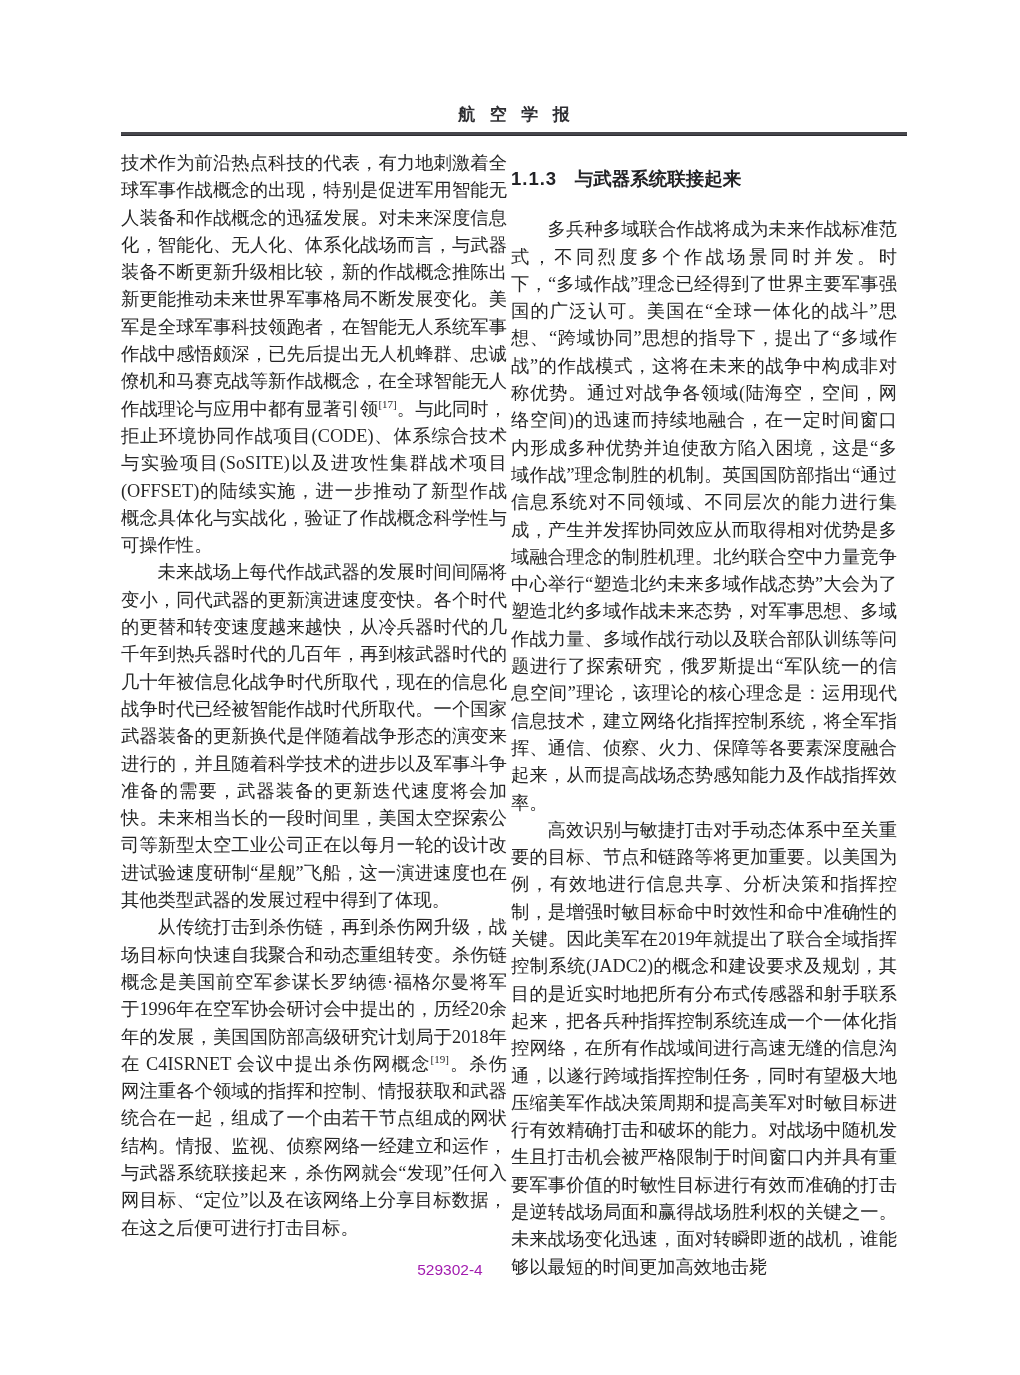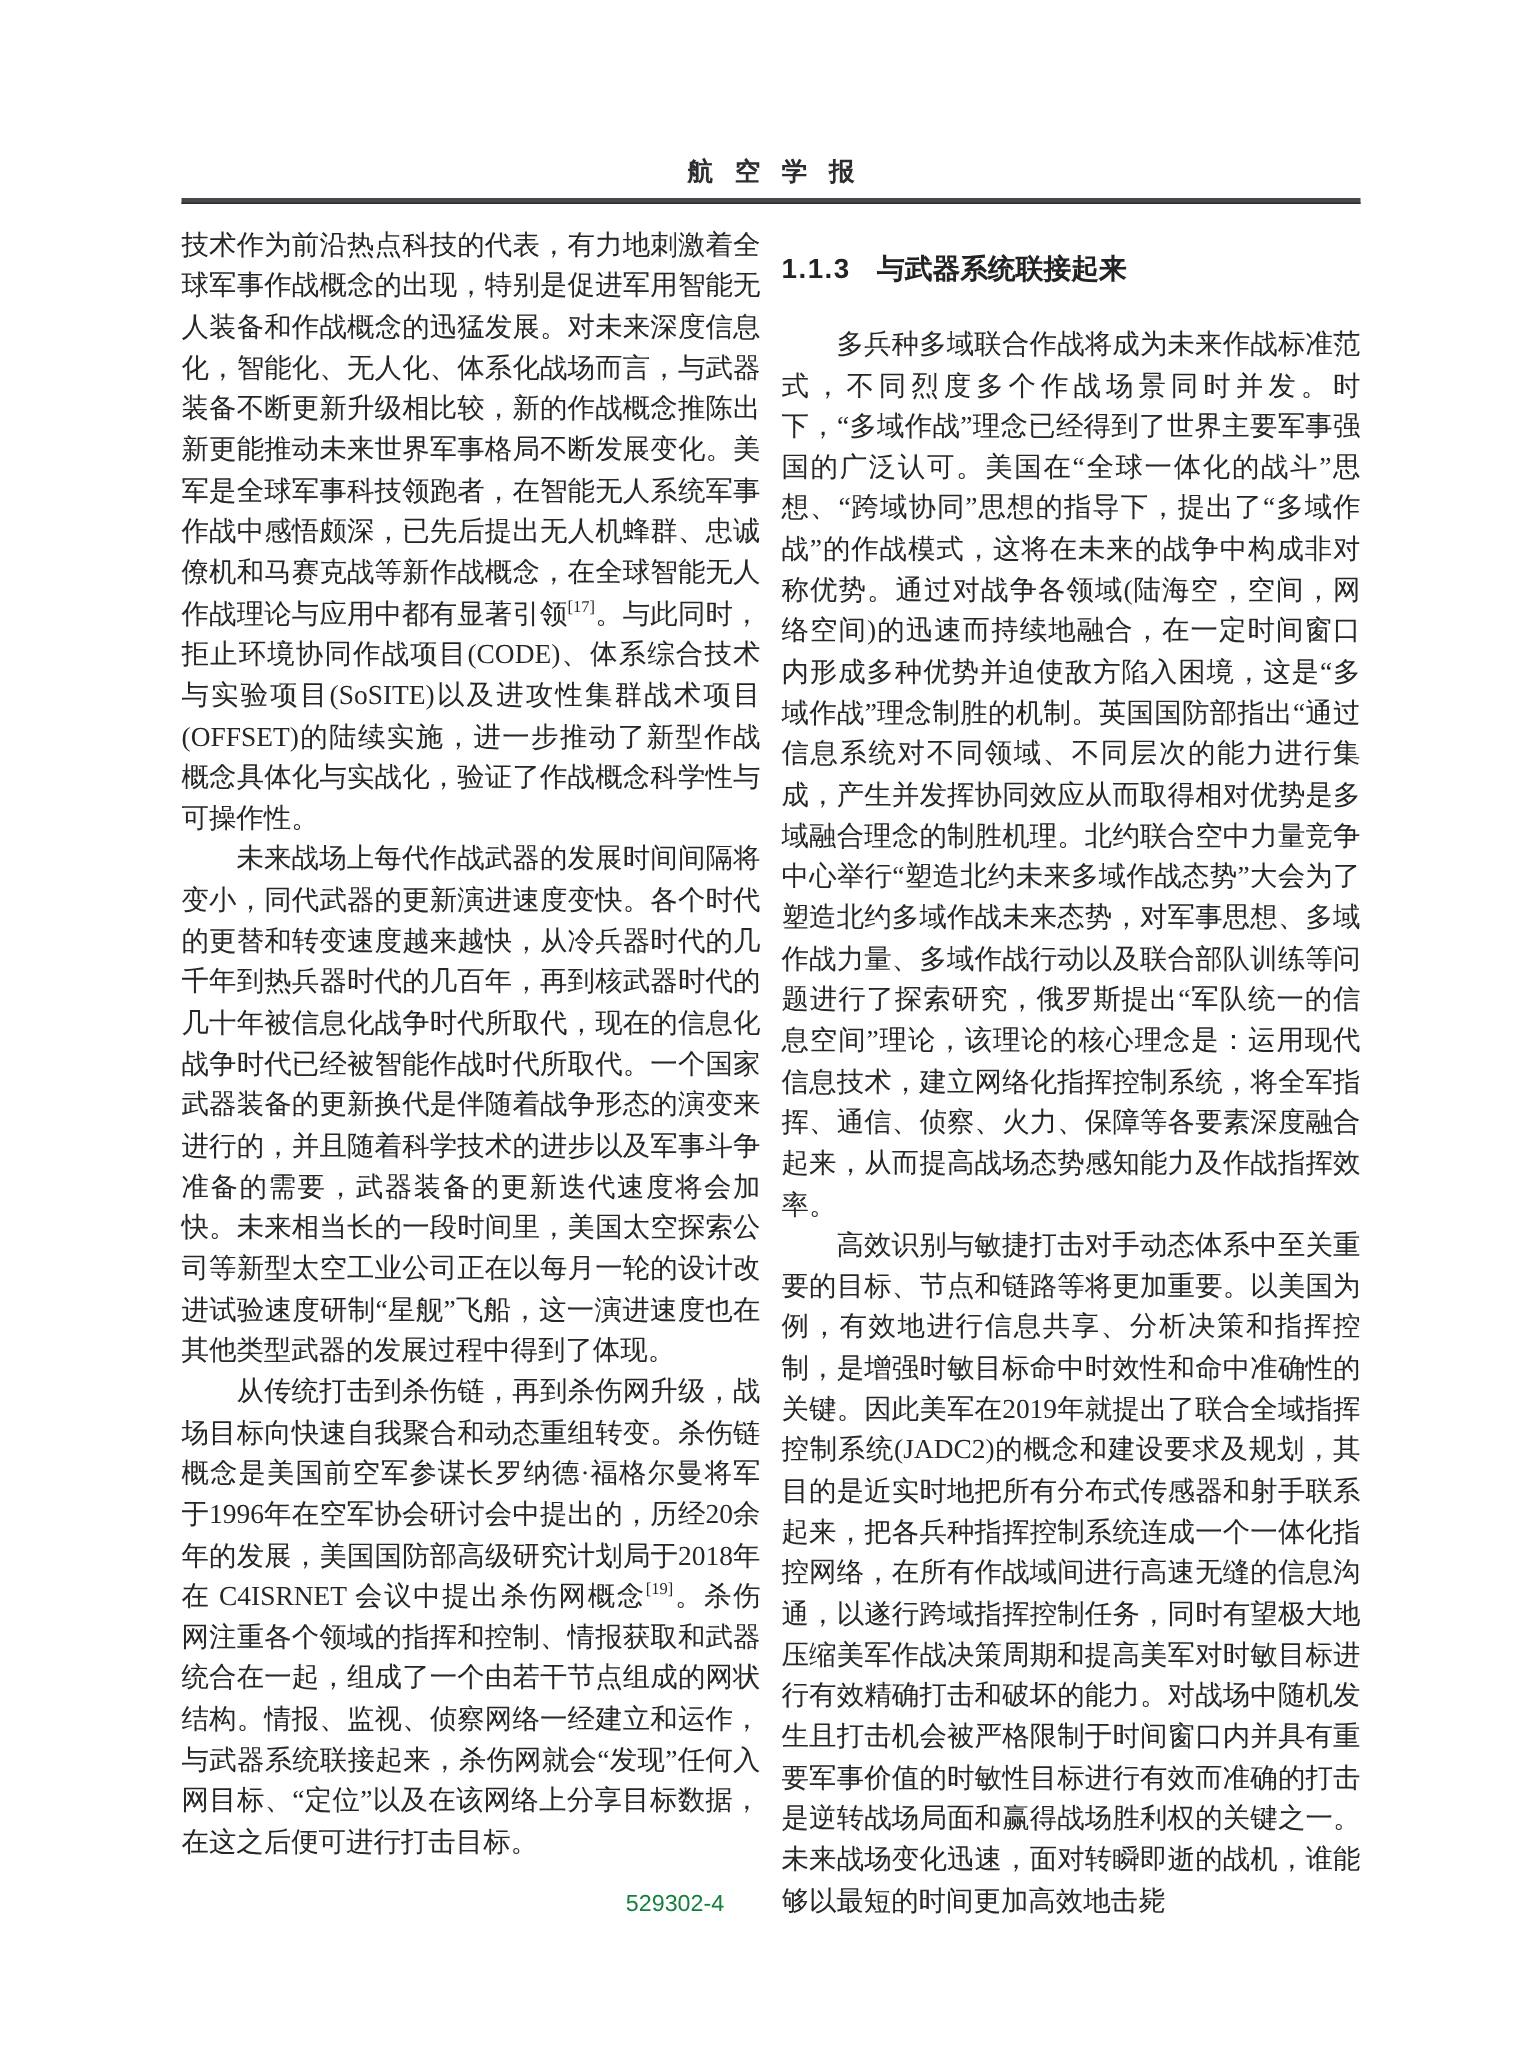--- a/index.html
+++ b/index.html
@@ -19,21 +19,21 @@
     font-family:"Liberation Sans", sans-serif;
     font-size:17px; font-weight:bold; color:#2e2e32;
     letter-spacing:0.85em; padding-left:0.85em;
   }
   .header-rule {
     position:absolute; top:132px; left:121px; width:786px;
     height:3px; background:#47474c; border-bottom:1px solid #2c2c30;
   }
   .columns {
     position:absolute; top:150px; left:121px; width:786px;
-    display:flex; gap:14px;
+    display:flex; gap:4px;
   }
   .col {
     width:386px;
     font-family:"Liberation Serif", serif;
     font-size:18.3px;
     line-height:27.3px;
     text-align:justify;
     color:#262626;
   }
   p.para { margin:0; padding:0; }
@@ -45,21 +45,21 @@
     font-size:18.5px;
     color:#232326;
     margin:15px 0 24px 0;
     text-align:left;
   }
   .heading-number { margin-right:0.95em; letter-spacing:1px; }
   .page-footer {
     position:absolute; top:1261px; left:0; width:900px;
     text-align:center;
     font-family:"Liberation Sans", sans-serif;
-    font-size:15.5px; color:#15803d;
+    font-size:15.5px; color:#a21caf;
   }
 </style>
 </head>
 <body>
 
 <div class="page">
 
   <div class="journal-header">
     <div class="journal-title">航空学报</div>
   </div>

